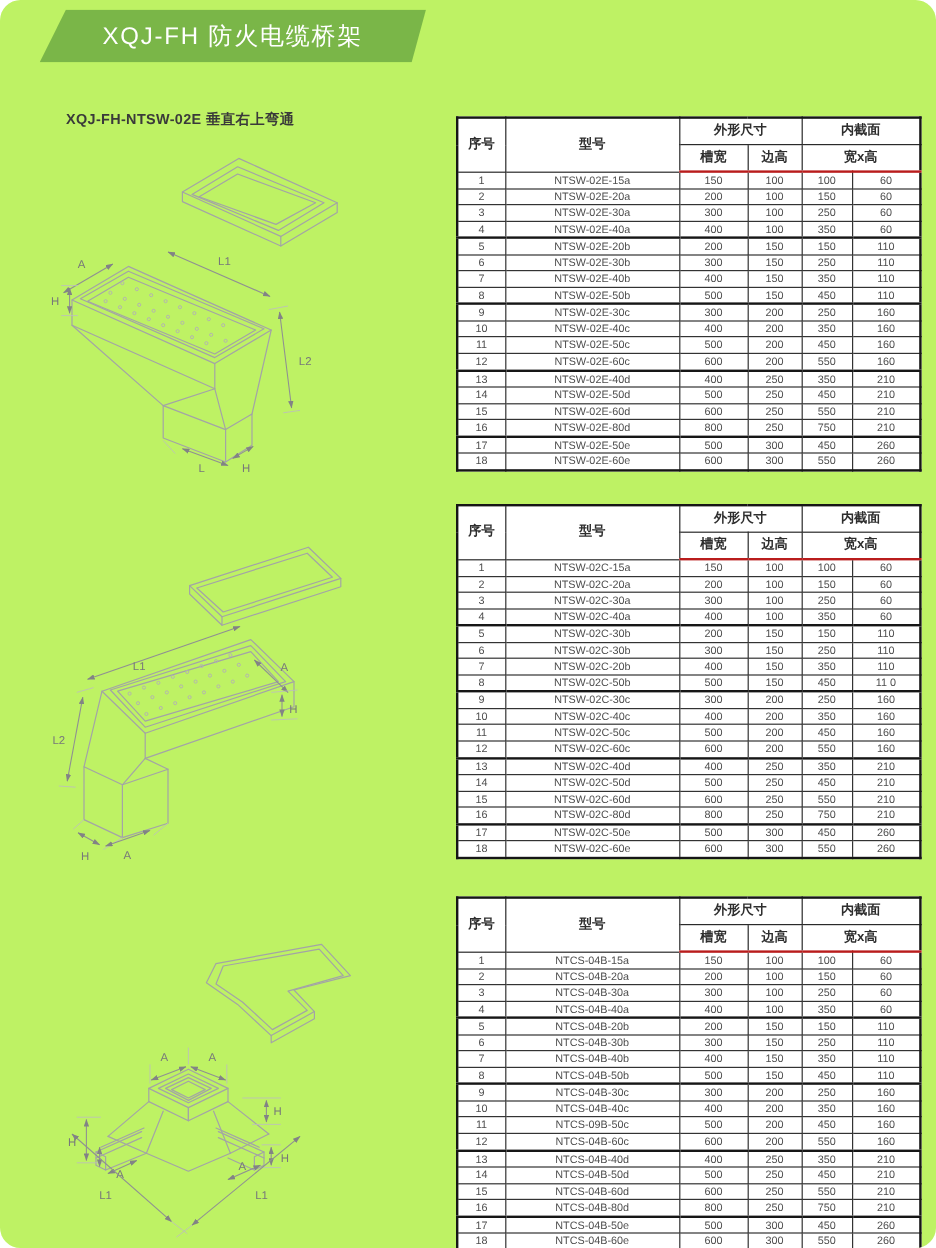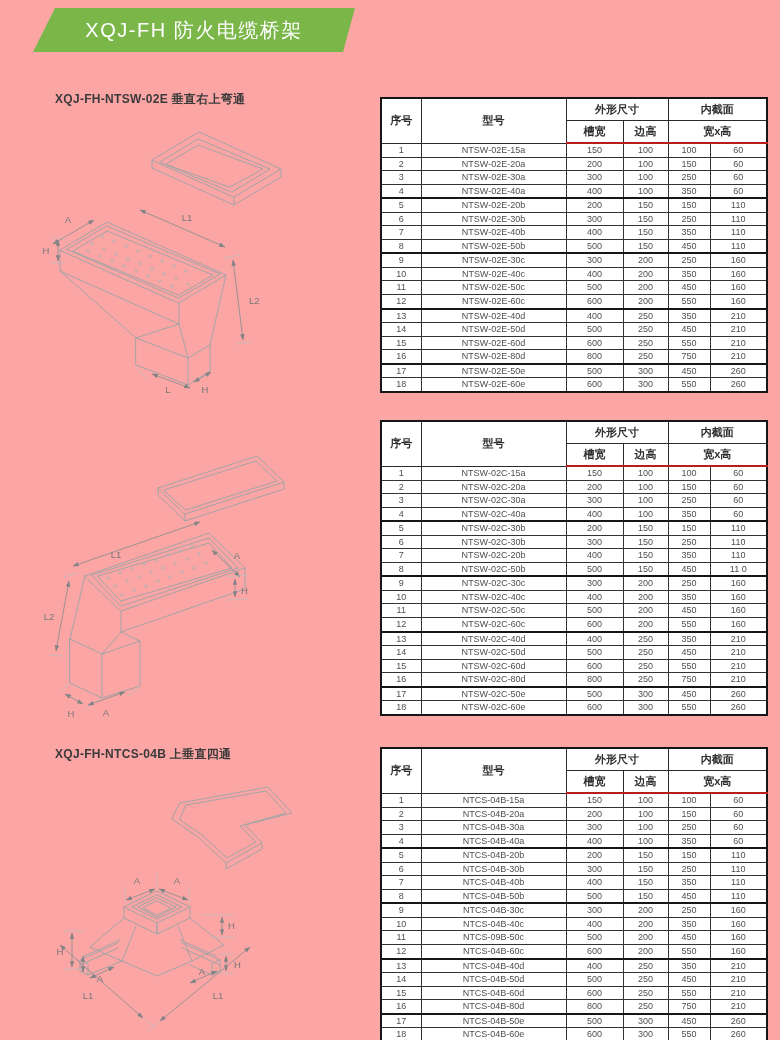--- a/index.html
+++ b/index.html
@@ -1,17 +1,17 @@
 <!DOCTYPE html>
 <html><head>
 <meta charset="utf-8">
 <style>
   html,body{margin:0;padding:0;}
-  .page{position:relative;width:780px;height:1040px;background:#fca5a5;overflow:hidden;
-        font-family:"Liberation Sans","DejaVu Sans",sans-serif;}
+  .page{position:relative;width:780px;height:1040px;background:#bef264;overflow:hidden;
+        font-family:"Liberation Sans","DejaVu Sans",sans-serif;border-radius:17px;}
   
   .banner{position:absolute;left:33px;top:8px;width:322px;height:44px;background:#7ab648;
           clip-path:polygon(22px 0,100% 0,calc(100% - 12px) 100%,0 100%);
           display:flex;align-items:center;justify-content:center;}
   .banner span{color:#ffffff;font-size:20px;font-weight:500;letter-spacing:1.5px;}
   
   .section-title{position:absolute;left:55px;margin:0;font-size:12px;font-weight:bold;
                  color:#3a3a3a;letter-spacing:.3px;}
   .st1{top:91px}.st2{top:421px}.st3{top:746px}
   
@@ -526,21 +526,20 @@
           <td>18</td>
           <td>NTSW-02C-60e</td>
           <td>600</td>
           <td>300</td>
           <td>550</td>
           <td>260</td>
         </tr>
       </tbody>
   </table>
 
-  <h2 class="section-title st3">XQJ-FH-NTCS-04B 上垂直四通</h2>
 
   <svg class="drawing d3" width="330" height="262" viewBox="0 0 330 262">
     <defs>
       <marker id="ar3" markerWidth="7" markerHeight="5" refX="6.5" refY="2.5" orient="auto-start-reverse">
         <path d="M0,0 L7,2.5 L0,5 Z" fill="#828385"></path>
       </marker>
     </defs>
     <g>
       <path class="pl" d="M140,28 L228,12 L252,38 L205,50 L222,68 L186,88 L158,62 L132,44 Z"></path>
       <path class="pl" d="M146,30 L226,16 L246,38 L200,51 L216,67 L187,83 L162,60 L140,45 Z"></path>

